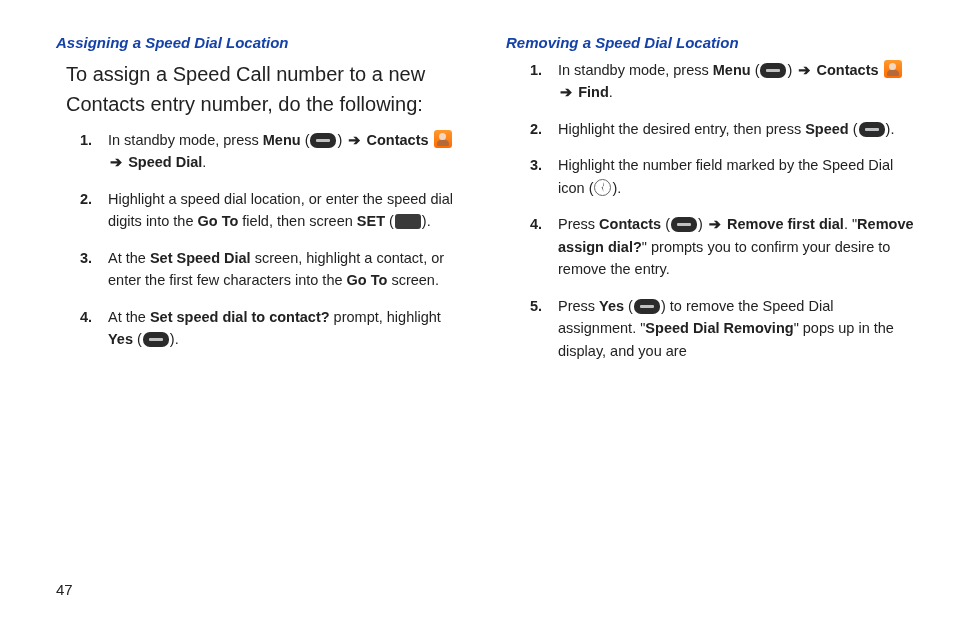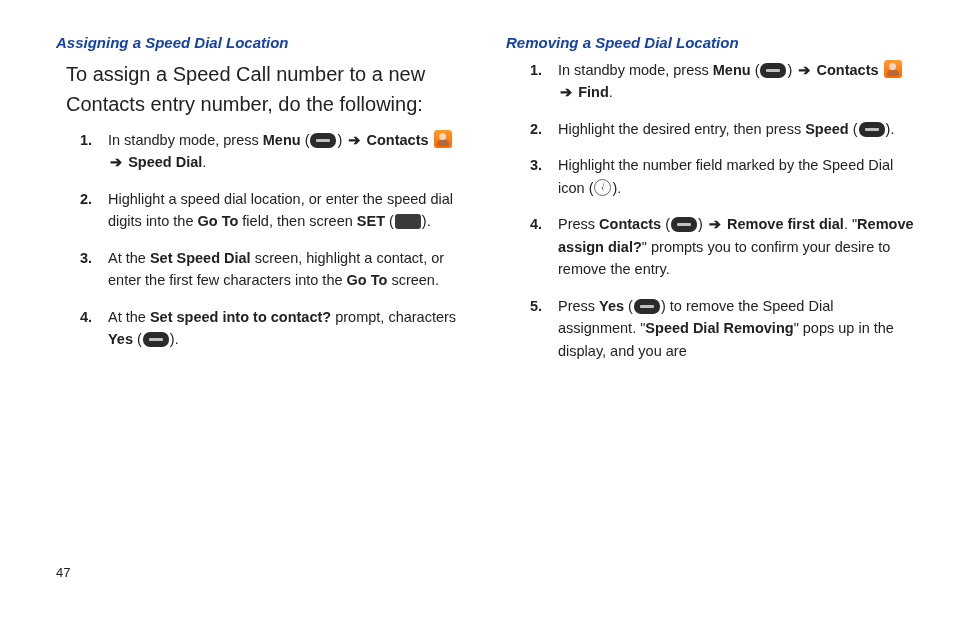--- a/index.html
+++ b/index.html
@@ -133,22 +133,22 @@
     left: 6px;
     top: 2px;
     width: 3px;
     height: 10px;
     background: #666;
     clip-path: polygon(70% 0, 100% 40%, 40% 40%, 70% 100%, 0 50%, 55% 50%);
   }
   .pageno {
     position: absolute;
     left: 56px;
-    bottom: 28px;
-    font-size: 13px;
+    bottom: 10px;
+    font-size: 15px;
   }
 </style>
 </head>
 <body>
 
 <div class="page">
 
   <div class="col">
     <div class="heading">Assigning a Speed Dial Location</div>
 
@@ -164,21 +164,21 @@
         <span class="b">Speed Dial</span>.
       </li>
       <li>
         <span>Highlight a speed dial location, or enter the speed dial digits into the </span><span class="b">Go To</span><span>  field, then screen </span><span class="b">SET</span>
         (<span class="ic ic-blank"></span>).
       </li>
       <li>
         <span>At the </span><span class="b">Set Speed Dial</span><span> screen, highlight a contact, or enter the first few characters into the </span><span class="b">Go To</span><span> screen.</span>
       </li>
       <li>
-        <span>At the </span><span class="b">Set speed into to contact?</span><span> prompt, characters </span>
+        <span>At the </span><span class="b">Set speed dial to contact?</span><span> prompt, highlight </span>
         <span class="b">Yes</span>
         (<span class="ic ic-softkey"></span>).
       </li>
     </ol>
   </div>
 
   <div class="col">
     <div class="heading">Removing a Speed Dial Location</div>
 
     <ol>

